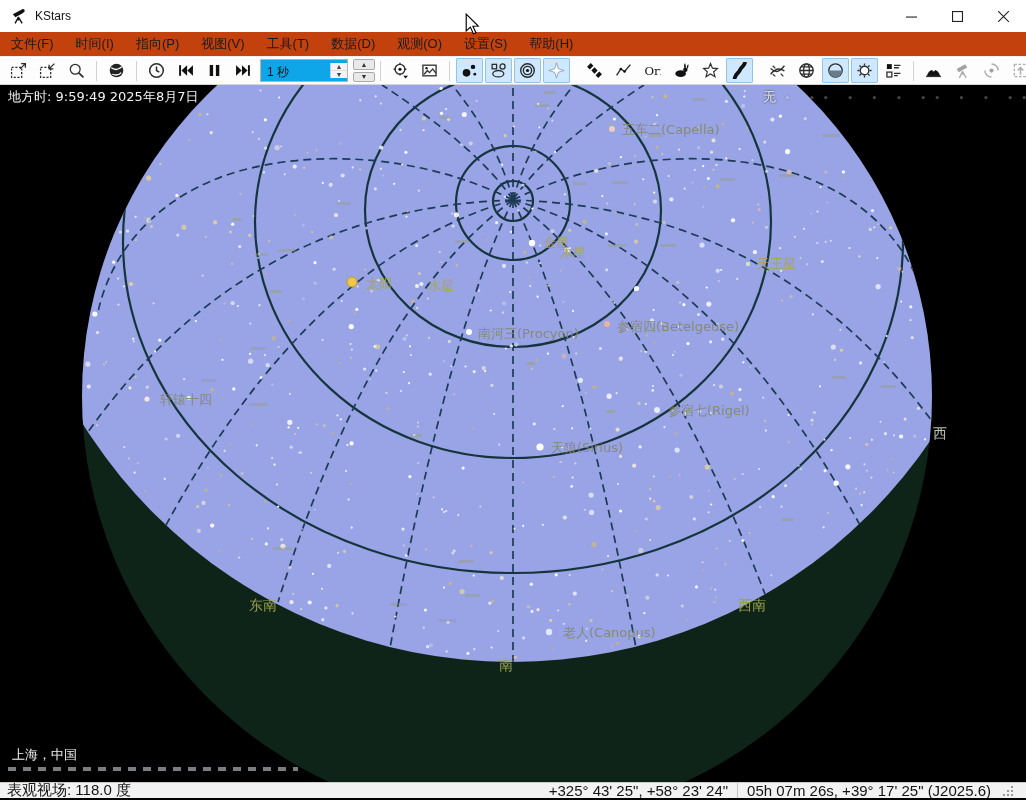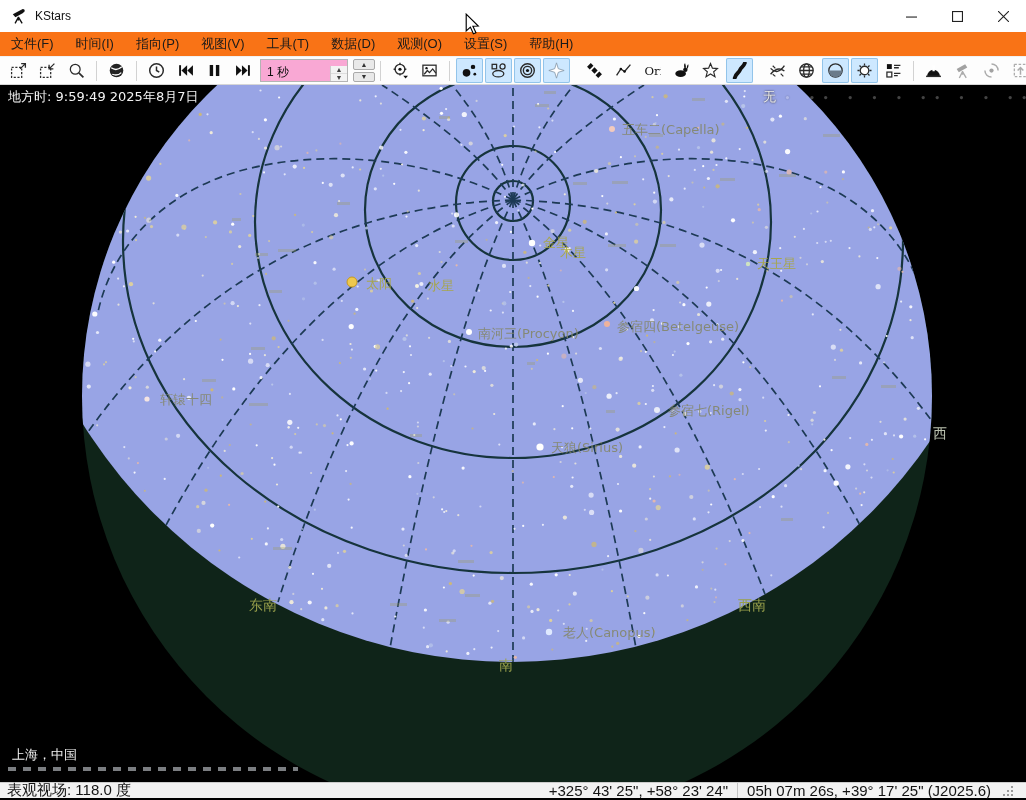--- a/index.html
+++ b/index.html
@@ -7,31 +7,31 @@
     font-family:"Liberation Sans","DejaVu Sans",sans-serif;}
   .window{position:relative;width:1026px;height:562px;background:#fff;
     border-bottom:2px solid #3665b3;}
   
   .titlebar{height:32px;display:flex;align-items:center;background:#fff;padding-left:10px;}
   .app-icon{width:18px;height:18px;margin-right:7px;flex:0 0 auto}
   .title-text{font-size:12px;color:#111}
   .win-btns{margin-left:auto;display:flex;height:100%}
   .win-btn{width:46px;height:32px;display:flex;align-items:center;justify-content:center;color:#222}
   
-  .menubar{height:24px;display:flex;background:#f97316;font-size:13px;color:#1a1a1a;align-items:flex-end}
+  .menubar{height:24px;display:flex;background:#c2410c;font-size:13px;color:#1a1a1a;align-items:flex-end}
   .menu-item{padding:0 11px;line-height:24px;white-space:nowrap}
   
   .toolbar{height:29px;background:#fdfdfd;border-top:1px solid #f1f1f1;border-bottom:1px solid #d6d6d6;
     display:flex;align-items:center;padding:0 4px}
   .tb-btn{width:27px;height:25px;border-radius:2px;display:flex;align-items:center;justify-content:center;margin:0 1px;flex:0 0 auto}
   .tb-btn.checked{background:#cde8ff;box-shadow:inset 0 0 0 1px #92c4ea}
   .tb-btn.disabled{opacity:.38}
   .tb-sep{width:1px;height:20px;background:#d2d2d2;margin:0 5px;flex:0 0 auto}
   .tb-gap{width:9px;flex:0 0 auto}
-  .spinbox{display:flex;border:1px solid #b4b4b4;height:23px;width:88px;background:#f9a8d4;margin:16px 2px;font-size:12px;align-items:flex-end;flex:0 0 auto}
+  .spinbox{display:flex;border:1px solid #b4b4b4;height:23px;width:88px;background:#0ea5e9;margin:16px 2px;font-size:12px;align-items:center;flex:0 0 auto}
   .spinbox .val{flex:1;padding:3px 0 0 6px;color:#111}
   .spin-arrows{width:17px;border-left:1px solid #ccc;display:flex;flex-direction:column}
   .spin-arrows>div{flex:1;display:flex;align-items:center;justify-content:center;font-size:7px;color:#444;background:#f3f3f3}
   .spin-arrows>div:first-child{border-bottom:1px solid #ddd}
   .spinstack{display:flex;flex-direction:column;width:22px;height:25px;margin-left:3px;flex:0 0 auto}
   .spinstack>div{flex:1;border:1px solid #aaa;background:#e9e9e9;font-size:7px;color:#333;
     display:flex;align-items:center;justify-content:center;margin:1px 0;border-radius:2px}
   
   .skymap{position:relative;width:1026px;height:697px;background:#000;overflow:hidden}
   .skymap svg.chart{display:block}

